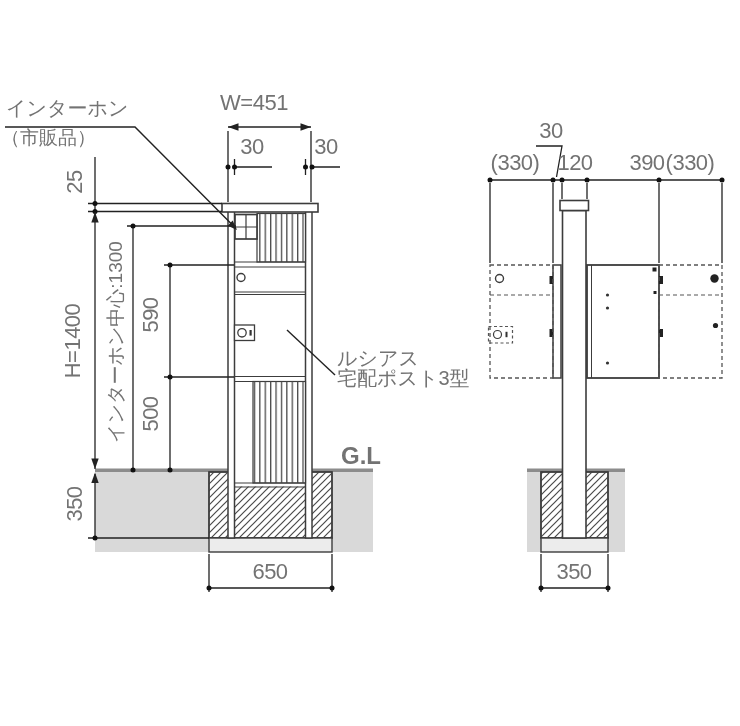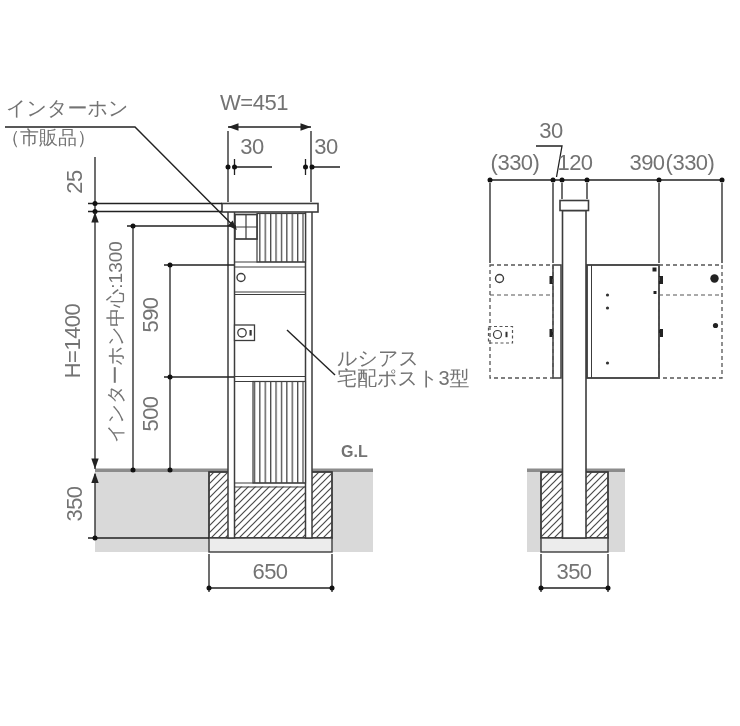--- a/index.html
+++ b/index.html
@@ -8,21 +8,21 @@
     font-family:"Liberation Sans","DejaVu Sans",sans-serif; color:#737373;
     overflow:hidden;
   }
   .stage svg { position:absolute; left:0; top:0; }
   .lbl { position:absolute; white-space:nowrap; line-height:1; }
   .c { transform:translate(-50%,-50%); }
   .v { transform:translate(-50%,-50%) rotate(-90deg); }
   .fs22 { font-size:22px; letter-spacing:-0.5px; }
   .fs20 { font-size:20px; }
   .fs19 { font-size:19px; }
-  .gl   { font-size:16px; font-weight:bold; }
+  .gl   { font-size:24px; font-weight:bold; }
 </style>
 </head>
 <body>
 
 <div class="stage">
 
   <svg width="740" height="726" viewBox="0 0 740 726">
     <defs>
       <pattern id="hatch" patternUnits="userSpaceOnUse" width="7" height="7">
         <path d="M0,7 L7,0 M-1.75,1.75 L1.75,-1.75 M5.25,8.75 L8.75,5.25" stroke="#4a4a4a" stroke-width="1.2" fill="none"></path>

